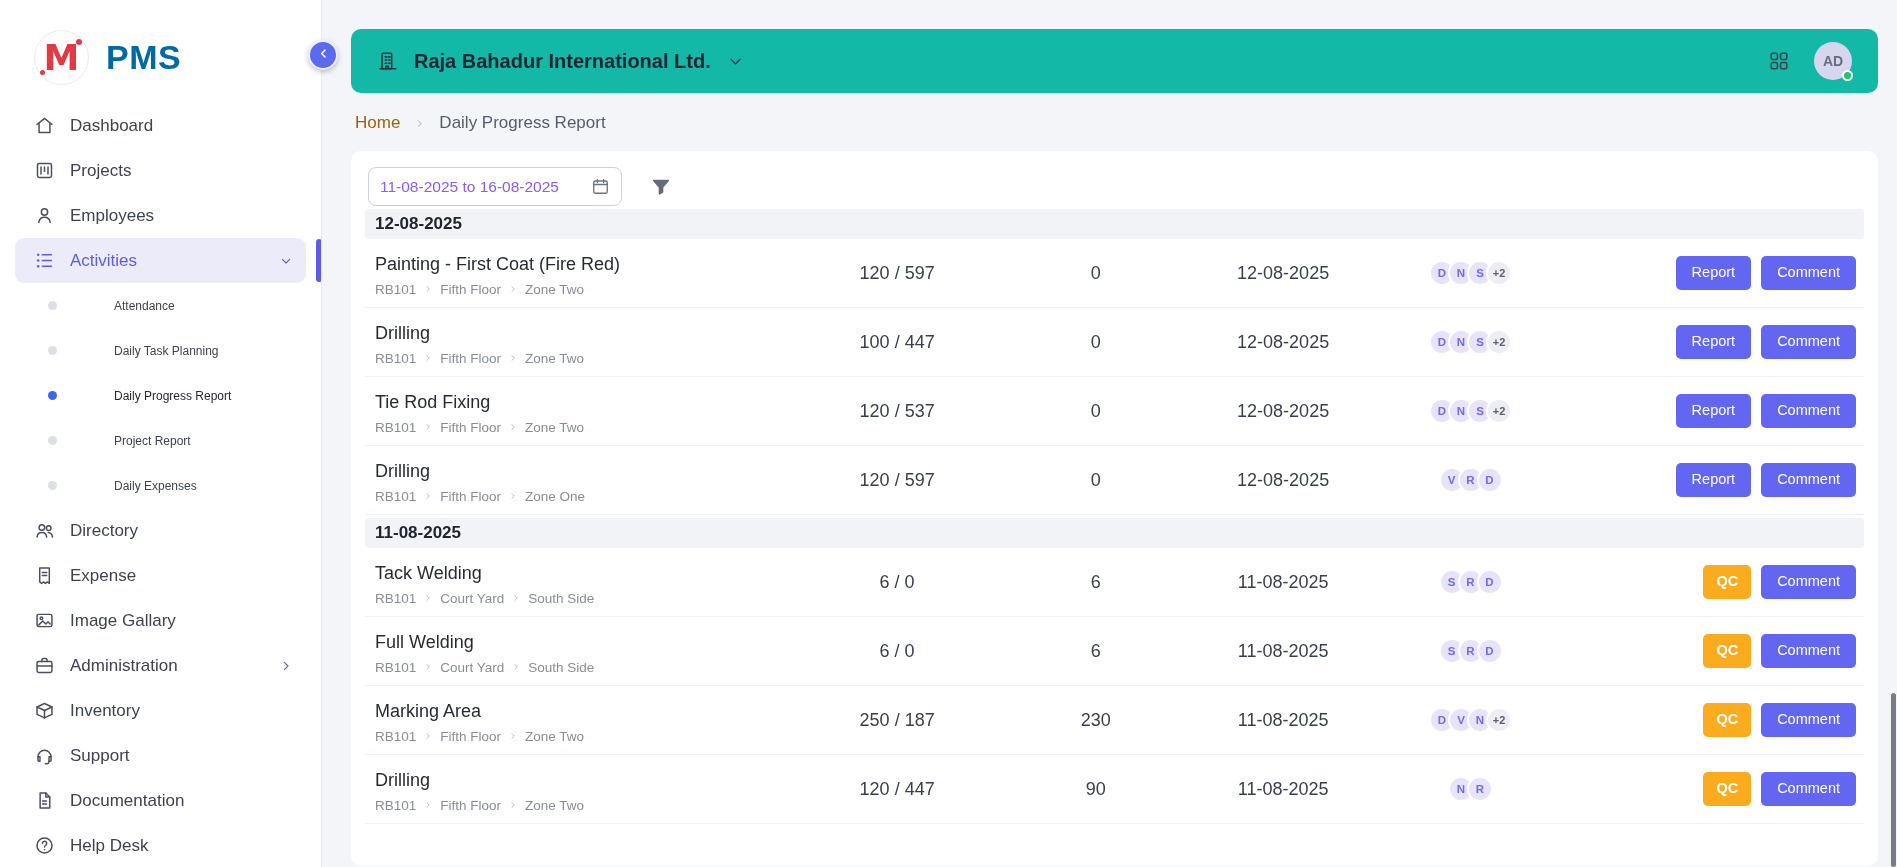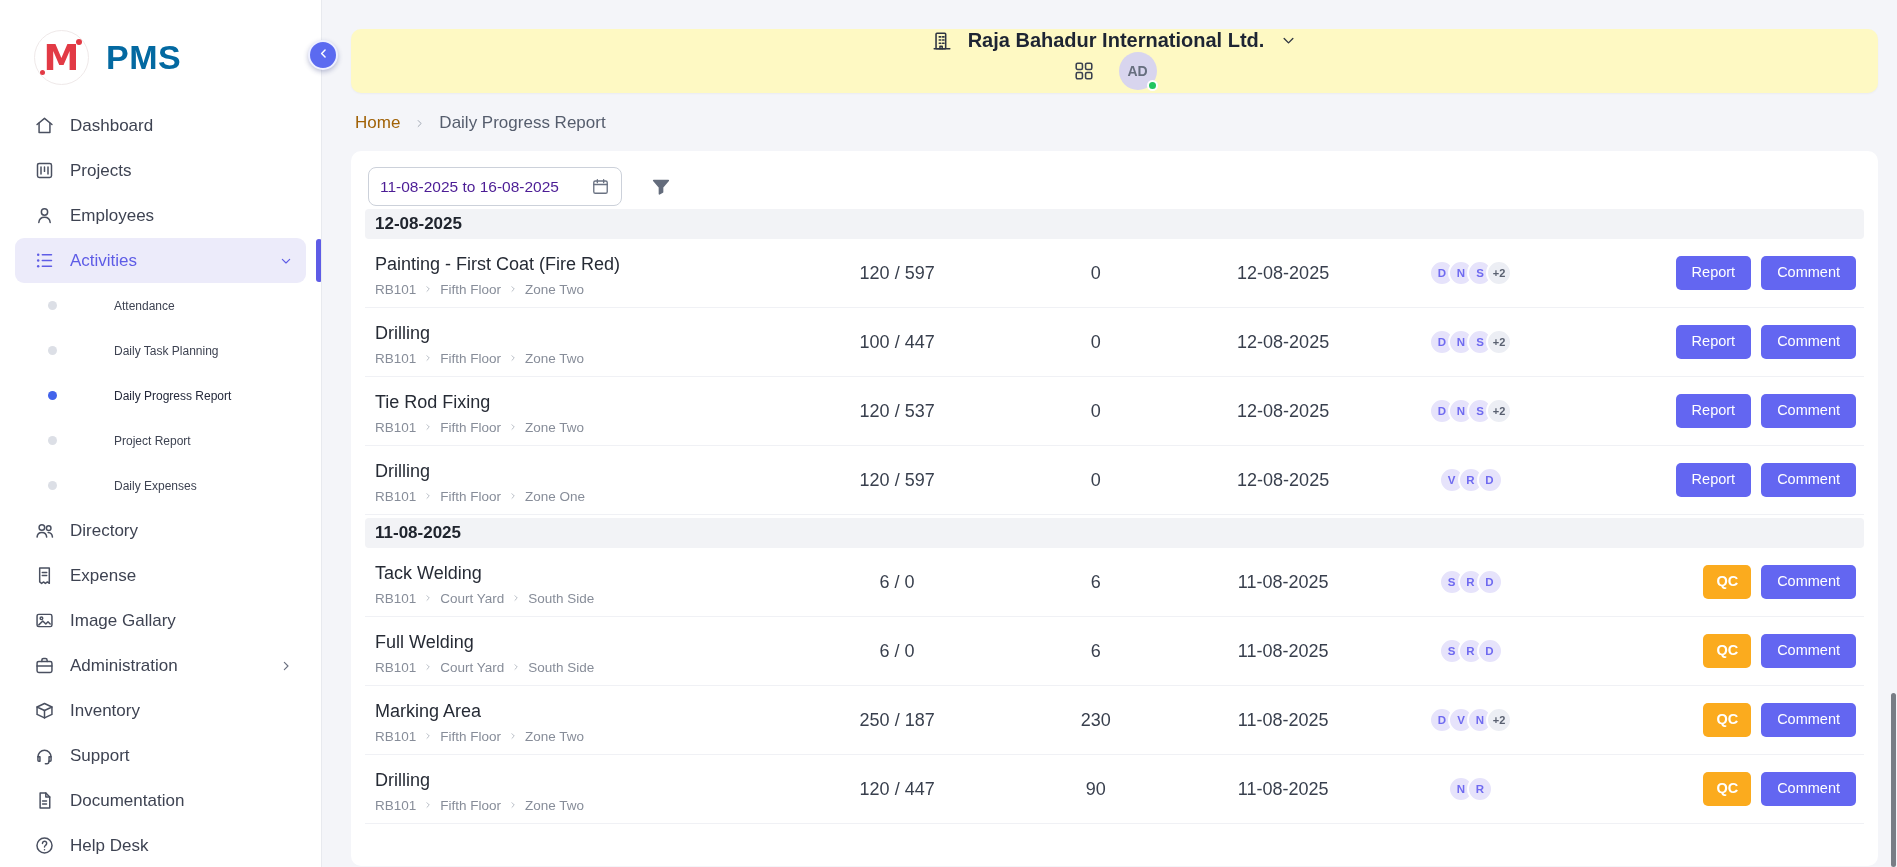--- a/index.html
+++ b/index.html
@@ -30,42 +30,42 @@
   .menu-item.active::after{ content:""; position:absolute; right:-16px; top:1px; bottom:1px; width:6px; border-radius:4px; background:var(--sidebar-active-text); }
   .sub-item{ display:flex; align-items:center; height:45px; padding-left:48px; font-size:12px; color:#3e4352; cursor:pointer; }
   .sub-dot{ width:9px; height:9px; border-radius:50%; background:#dcdfe6; margin-right:57px; flex:0 0 9px; }
   .sub-item.active .sub-dot{ background:var(--active-dot); }
   .sub-item.active .sub-label{ color:#23283a; font-weight:500; }
   .collapse-btn{ position:absolute; left:308px; top:40px; width:30px; height:30px; border-radius:50%; background:var(--collapse-button); color:#fff; border:2px solid #eef0ff; display:flex; align-items:center; justify-content:center; cursor:pointer; z-index:5; box-shadow:0 2px 5px rgba(40,50,120,.3); }
   .collapse-btn svg{ width:15px; height:15px; }
 
   
   .main{ flex:1; padding:29px 19px 0 29px; min-width:0; }
-  .topbar{ height:64px; background:#fef9c3; border-radius:10px; display:flex; align-items:center; justify-content:flex-start; padding:0 26px; box-shadow:0 1px 2px rgba(20,24,40,.04);flex-direction:column; }
+  .topbar{ height:64px; background:#14b8a6; border-radius:10px; display:flex; align-items:center; justify-content:space-between; padding:0 26px; box-shadow:0 1px 2px rgba(20,24,40,.04); }
   .company-select{ display:flex; align-items:center; gap:15px; cursor:pointer; }
   .icon-building{ width:22px; height:22px; color:#2f3542; }
   .icon-building svg{ width:100%; height:100%; }
   .company-name{ font-size:20px; font-weight:700; color:#1e2533; }
   .company-caret{ width:19px; height:19px; color:#2f3542; }
   .company-caret svg{ width:100%; height:100%; }
   .topbar-right{ display:flex; align-items:center; gap:24px; }
   .apps-btn{ width:22px; height:22px; color:#3a4150; cursor:pointer; background:none; border:none; padding:0; }
   .apps-btn svg{ width:100%; height:100%; }
   .avatar{ width:38px; height:38px; border-radius:50%; background:#d8d5ee; color:#666e7e; font-size:14px; font-weight:700; display:flex; align-items:center; justify-content:center; position:relative; cursor:pointer; }
   .online-dot{ position:absolute; right:-1px; bottom:-1px; width:11px; height:11px; border-radius:50%; background:var(--online-dot); border:2px solid #fff; }
   .breadcrumb{ display:flex; align-items:center; gap:13px; padding:20px 4px 18px; font-size:17px; }
   .crumb-home{ color:#a16207; cursor:pointer; }
   .crumb-sep{ width:13px; height:13px; color:#9aa1ad; }
   .crumb-sep svg{ width:100%; height:100%; display:block; }
   .crumb-current{ color:#555d6d; }
 
   .content{ background:#fff; border-radius:10px; padding:12px 14px 0; height:715px; }
   .filters{ display:flex; align-items:center; gap:28px; margin:4px 3px 0; }
   .date-wrap{ width:254px; height:39px; border:1px solid #ccd1da; border-radius:8px; display:flex; align-items:center; padding:0 11px; gap:8px; background:#fff; }
-  .date-field{ border:none; outline:none; flex:1; font-size:15.5px; color:#4c1d95; font-family:inherit; background:transparent; min-width:0; }
+  .date-field{ border:none; outline:none; flex:1; font-size:15.5px; color:#8b5cf6; font-family:inherit; background:transparent; min-width:0; }
   .cal-icon{ width:19px; height:19px; color:#6a7282; flex:0 0 19px; cursor:pointer; }
   .cal-icon svg{ width:100%; height:100%; }
   .funnel-btn{ width:22px; height:22px; color:#646c7c; cursor:pointer; background:none; border:none; padding:0; }
   .funnel-btn svg{ width:100%; height:100%; }
 
   .thead,.trow{ display:grid; grid-template-columns:28.5% 14% 12.5% 12.5% 12.5% 20%; }
   .thead{ margin-top:20px; height:32px; align-items:center; }
   .th{ text-align:center; font-size:15px; font-weight:700; color:#3a4150; letter-spacing:.4px; }
   .group-bar{ background:#f2f3f6; border-radius:4px; height:30px; display:flex; align-items:center; padding:0 10px; margin-top:3px; }
   .group-date{ font-size:17px; font-weight:700; color:#20252e; }

